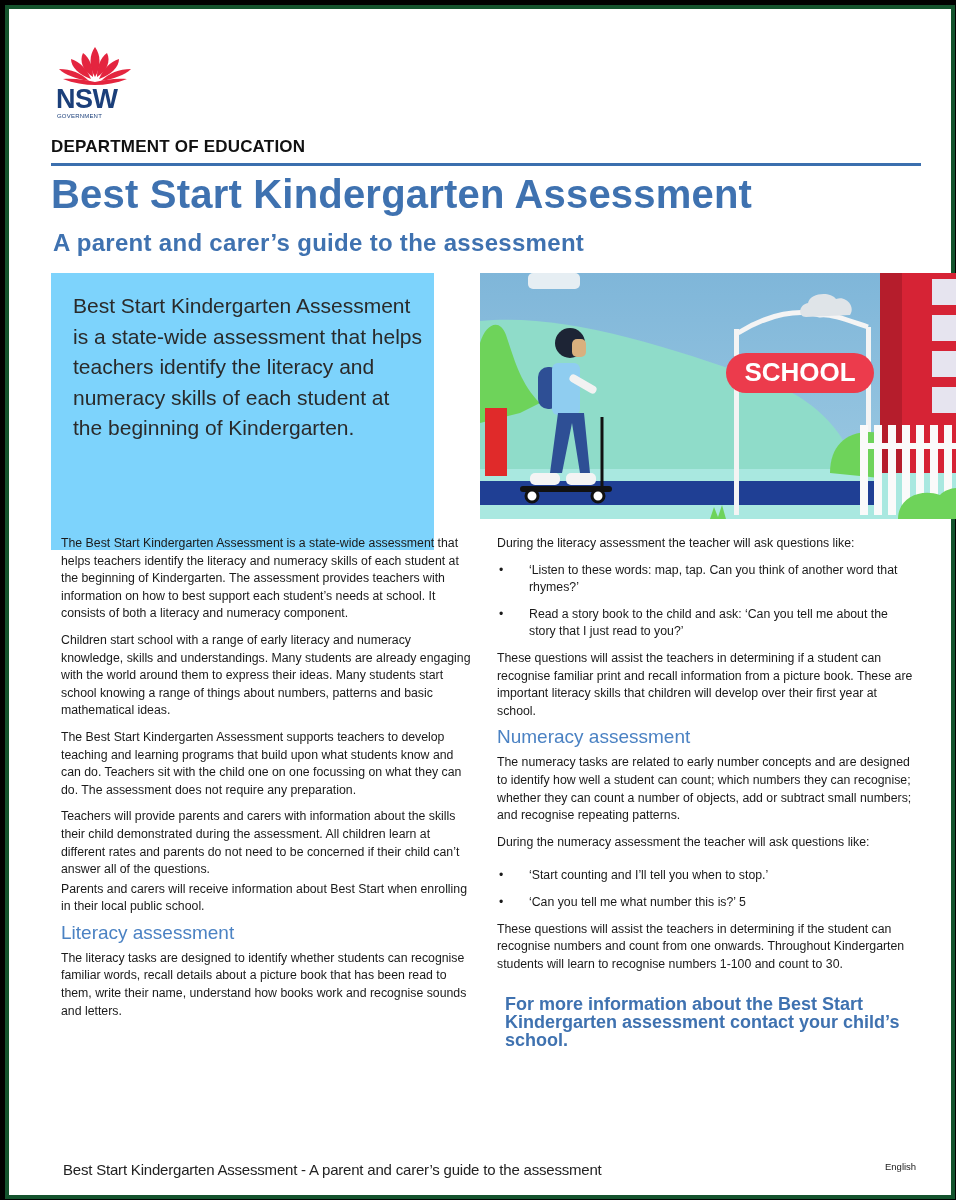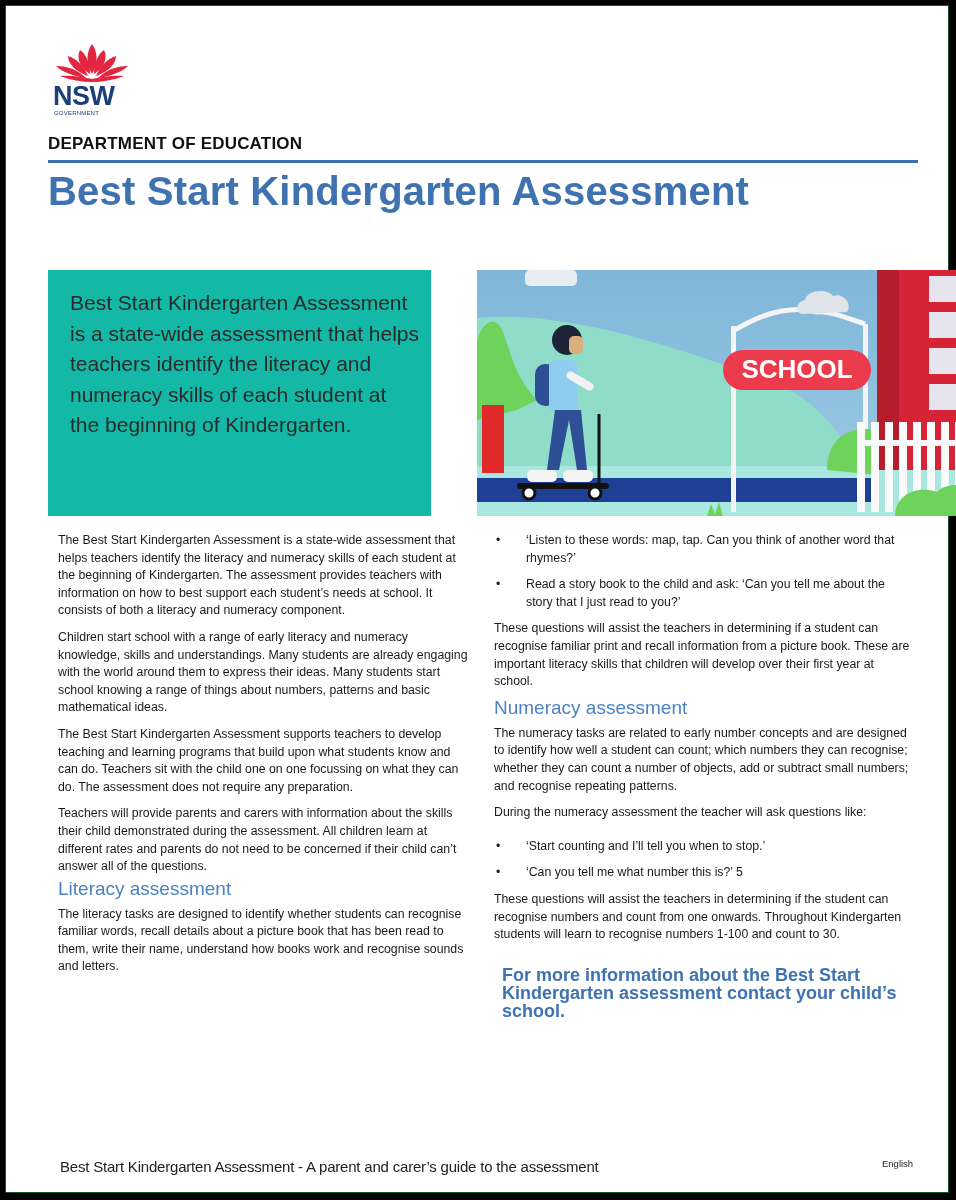--- a/index.html
+++ b/index.html
@@ -2,21 +2,21 @@
 <html><head>
 <meta charset="utf-8">
 <style>
   html, body { margin: 0; padding: 0; }
   body {
     width: 956px; height: 1200px; background: #000; position: relative; overflow: hidden;
     font-family: "Liberation Sans", sans-serif;
   }
   .page {
     position: absolute; left: 5px; top: 5px; width: 942px; height: 1186px;
-    background: #ffffff; border: 1px solid #14532d;
+    background: #ffffff; border: 4px solid #14532d;
   }
   .logo { position: absolute; left: 44px; top: 36px; width: 84px; height: 80px; }
   .logo-nsw {
     position: absolute; left: 3px; top: 40px; font-weight: bold; font-size: 27px;
     color: #1b3f7a; letter-spacing: -0.5px; line-height: 28px;
   }
   .logo-gov {
     position: absolute; left: 4px; top: 68px; font-size: 6px; color: #1b3f7a; letter-spacing: 0.2px;
   }
   .dept {
@@ -26,21 +26,21 @@
   .rule { position: absolute; left: 42px; top: 154px; width: 870px; height: 3px; background: #3b6fae; }
   .title {
     position: absolute; left: 42px; top: 163px; font-weight: bold; font-size: 40px; color: #3f72b0;
     white-space: nowrap; letter-spacing: 0.2px;
   }
   .subtitle {
     position: absolute; left: 44px; top: 220px; font-weight: bold; font-size: 24px; color: #3f72b0;
     white-space: nowrap; letter-spacing: 0.3px;
   }
   .hero-box {
-    position: absolute; left: 42px; top: 264px; width: 383px; height: 246px; background: #14b8a6;
+    position: absolute; left: 42px; top: 264px; width: 383px; height: 277px; background: #7dd3fc;
   }
   .hero-text {
     position: absolute; left: 22px; top: 18px; width: 350px; font-size: 21px; line-height: 30.5px; color: #2a2a2a;
   }
   .hero-img { position: absolute; left: 425px; top: 264px; width: 488px; height: 246px; overflow: hidden; padding-left: 46px; }
   .col { position: absolute; font-size: 12.3px; line-height: 17.6px; color: #1a1a1a; }
   .col p { margin: 0 0 9px 0; }
   .col-left { left: 52px; top: 526px; width: 415px; }
   .col-right { left: 488px; top: 526px; width: 420px; }
   .h2 { font-size: 19px; color: #4b82c3; line-height: 22px; margin: 0 0 6px 0; }
@@ -71,20 +71,21 @@
         <path d="M10 34 C20 38 32 40 42 40 C52 40 64 38 74 34 C62 33 52 35 42 37 C32 35 22 33 10 34Z"></path>
       </g>
     </svg>
     <div class="logo-nsw">NSW</div>
     <div class="logo-gov">GOVERNMENT</div>
   </div>
 
   <div class="dept">DEPARTMENT OF EDUCATION</div>
   <div class="rule"></div>
   <div class="title">Best Start Kindergarten Assessment</div>
+  <div class="subtitle">A parent and carer’s guide to the assessment</div>
 
   <div class="hero-box">
     <div class="hero-text">Best Start Kindergarten Assessment is a state-wide assessment that helps teachers identify the literacy and numeracy skills of each student at the beginning of Kindergarten.</div>
   </div>
 
   <div class="hero-img">
     <svg width="488" height="246" viewBox="0 0 488 246">
       <defs>
         <linearGradient id="sky" x1="0" y1="0" x2="0" y2="1">
           <stop offset="0" stop-color="#7fb6d9"></stop>
@@ -143,25 +144,27 @@
       <path d="M418 246 C418 225 440 215 460 222 C470 212 488 214 488 220 L488 246Z" fill="#6ed35a"></path>
       <path d="M230 246 L234 234 L238 244 L242 232 L246 246Z" fill="#6ed35a"></path>
     </svg>
   </div>
 
   <div class="col col-left">
     <p>The Best Start Kindergarten Assessment is a state-wide assessment that helps teachers identify the literacy and numeracy skills of each student at the beginning of Kindergarten. The assessment provides teachers with information on how to best support each student’s needs at school. It consists of both a literacy and numeracy component.</p>
     <p>Children start school with a range of early literacy and numeracy knowledge, skills and understandings. Many students are already engaging with the world around them to express their ideas. Many students start school knowing a range of things about numbers, patterns and basic mathematical ideas.</p>
     <p>The Best Start Kindergarten Assessment supports teachers to develop teaching and learning programs that build upon what students know and can do. Teachers sit with the child one on one focussing on what they can do. The assessment does not require any preparation.</p>
     <p style="margin-bottom:2px">Teachers will provide parents and carers with information about the skills their child demonstrated during the assessment. All children learn at different rates and parents do not need to be concerned if their child can’t answer all of the questions.</p>
+    <p style="margin-bottom:6px">Parents and carers will receive information about Best Start when enrolling in their local public school.</p>
     <div class="h2">Literacy assessment</div>
     <p>The literacy tasks are designed to identify whether students can recognise familiar words, recall details about a picture book that has been read to them, write their name, understand how books work and recognise sounds and letters.</p>
   </div>
 
   <div class="col col-right">
+    <p>During the literacy assessment the teacher will ask questions like:</p>
     <ul class="bullets">
       <li><span class="dot">•</span><span>‘Listen to these words: map, tap. Can you think of another word that rhymes?’</span></li>
       <li><span class="dot">•</span><span>Read a story book to the child and ask: ‘Can you tell me about the story that I just read to you?’</span></li>
     </ul>
     <p style="margin-bottom:6px">These questions will assist the teachers in determining if a student can recognise familiar print and recall information from a picture book. These are important literacy skills that children will develop over their first year at school.</p>
     <div class="h2">Numeracy assessment</div>
     <p>The numeracy tasks are related to early number concepts and are designed to identify how well a student can count; which numbers they can recognise; whether they can count a number of objects, add or subtract small numbers; and recognise repeating patterns.</p>
     <p style="margin-bottom:16px">During the numeracy assessment the teacher will ask questions like:</p>
     <ul class="bullets">
       <li><span class="dot">•</span><span>‘Start counting and I’ll tell you when to stop.’</span></li>

